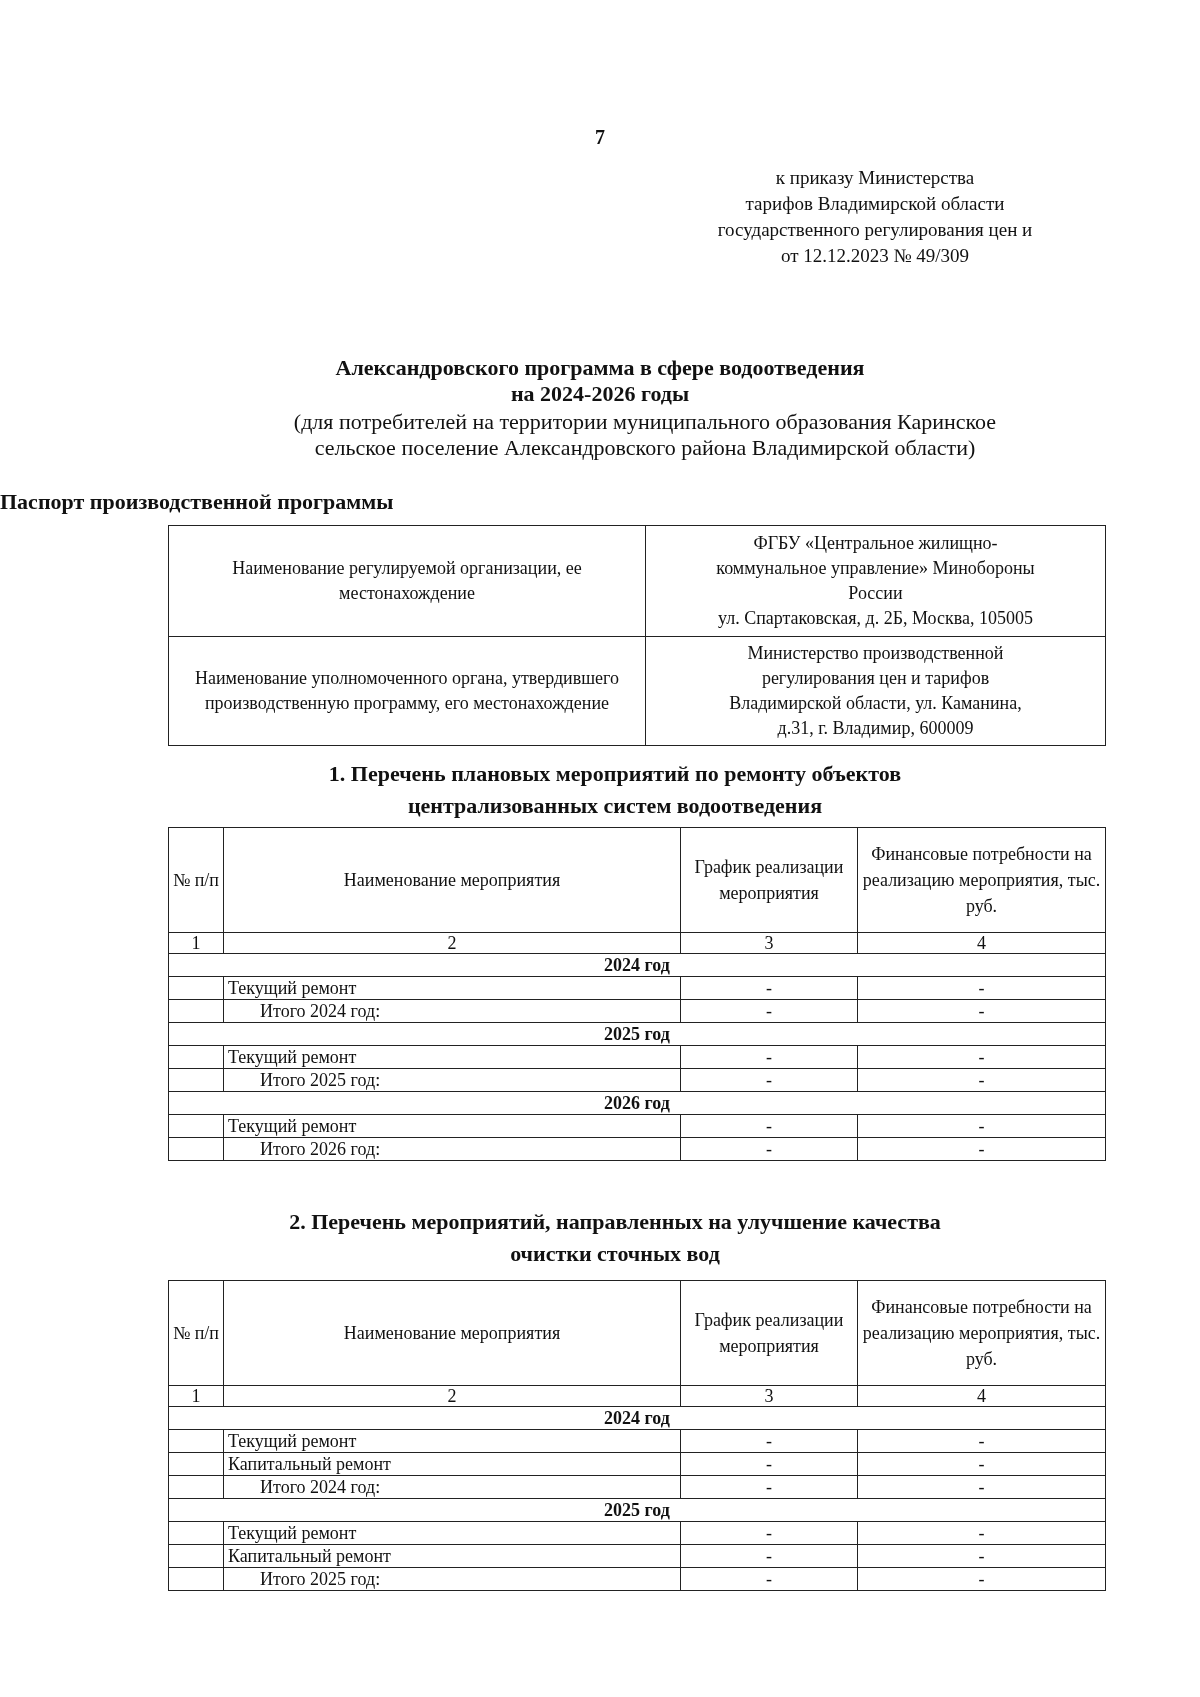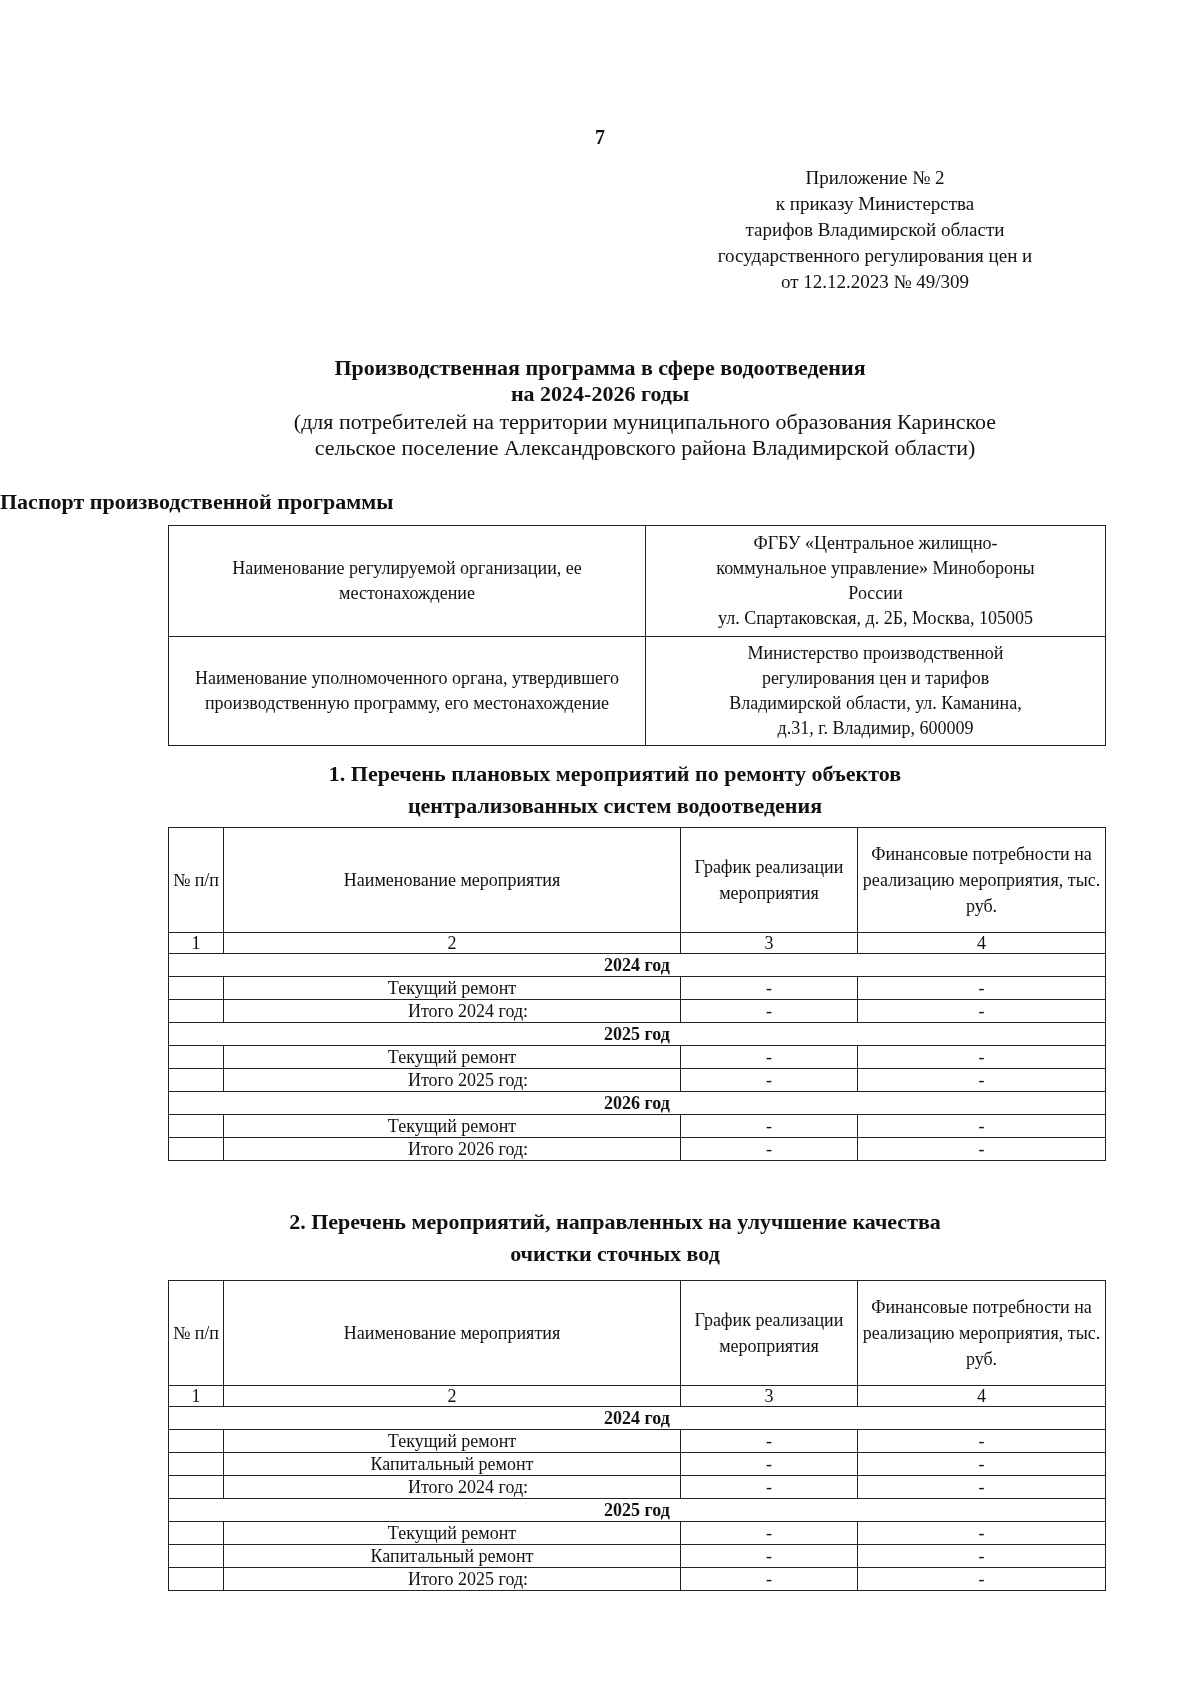--- a/index.html
+++ b/index.html
@@ -19,39 +19,38 @@
     td { border: 1.5px solid #222; padding: 0 4px; vertical-align: middle; }
     .passport { left: 168px; top: 525px; width: 938px; }
     .passport td { text-align: center; line-height: 25px; margin-top: 18px; }
     .sec-title { position: absolute; left: 15px; width: 1200px; text-align: center;
       font-size: 22px; line-height: 32px; font-weight: bold; }
     .t1 { left: 168px; top: 827px; width: 938px; }
     .t2 { left: 168px; top: 1280px; width: 938px; }
     .hdr td { text-align: center; line-height: 26px; }
     .num td { text-align: center; line-height: 20px; }
     .year td { text-align: center; font-weight: bold; line-height: 22px; }
-    .row td { line-height: 22px; text-align: center; }
+    .row td { line-height: 22px; }
     .row td.c3, .row td.c4 { text-align: center; }
     .ind { padding-left: 36px; }
   </style>
 </head>
 <body>
 
 <div class="page-num">7</div>
 
 <div class="appendix">
-  <div>Приложение № 2</div>
   <div>к приказу Министерства</div>
   <div>тарифов Владимирской области</div>
   <div>государственного регулирования цен и</div>
   <div>от 12.12.2023 № 49/309</div>
 </div>
 
 <div class="title">
-  <div>Производственная программа в сфере водоотведения</div>
+  <div>Александровского программа в сфере водоотведения</div>
   <div>на 2024-2026 годы</div>
 </div>
 <div class="subtitle">
   <div>(для потребителей на территории муниципального образования Каринское</div>
   <div>сельское поселение Александровского района Владимирской области)</div>
 </div>
 
 <div class="passport-title">Паспорт производственной программы</div>
 
 <table class="passport">

